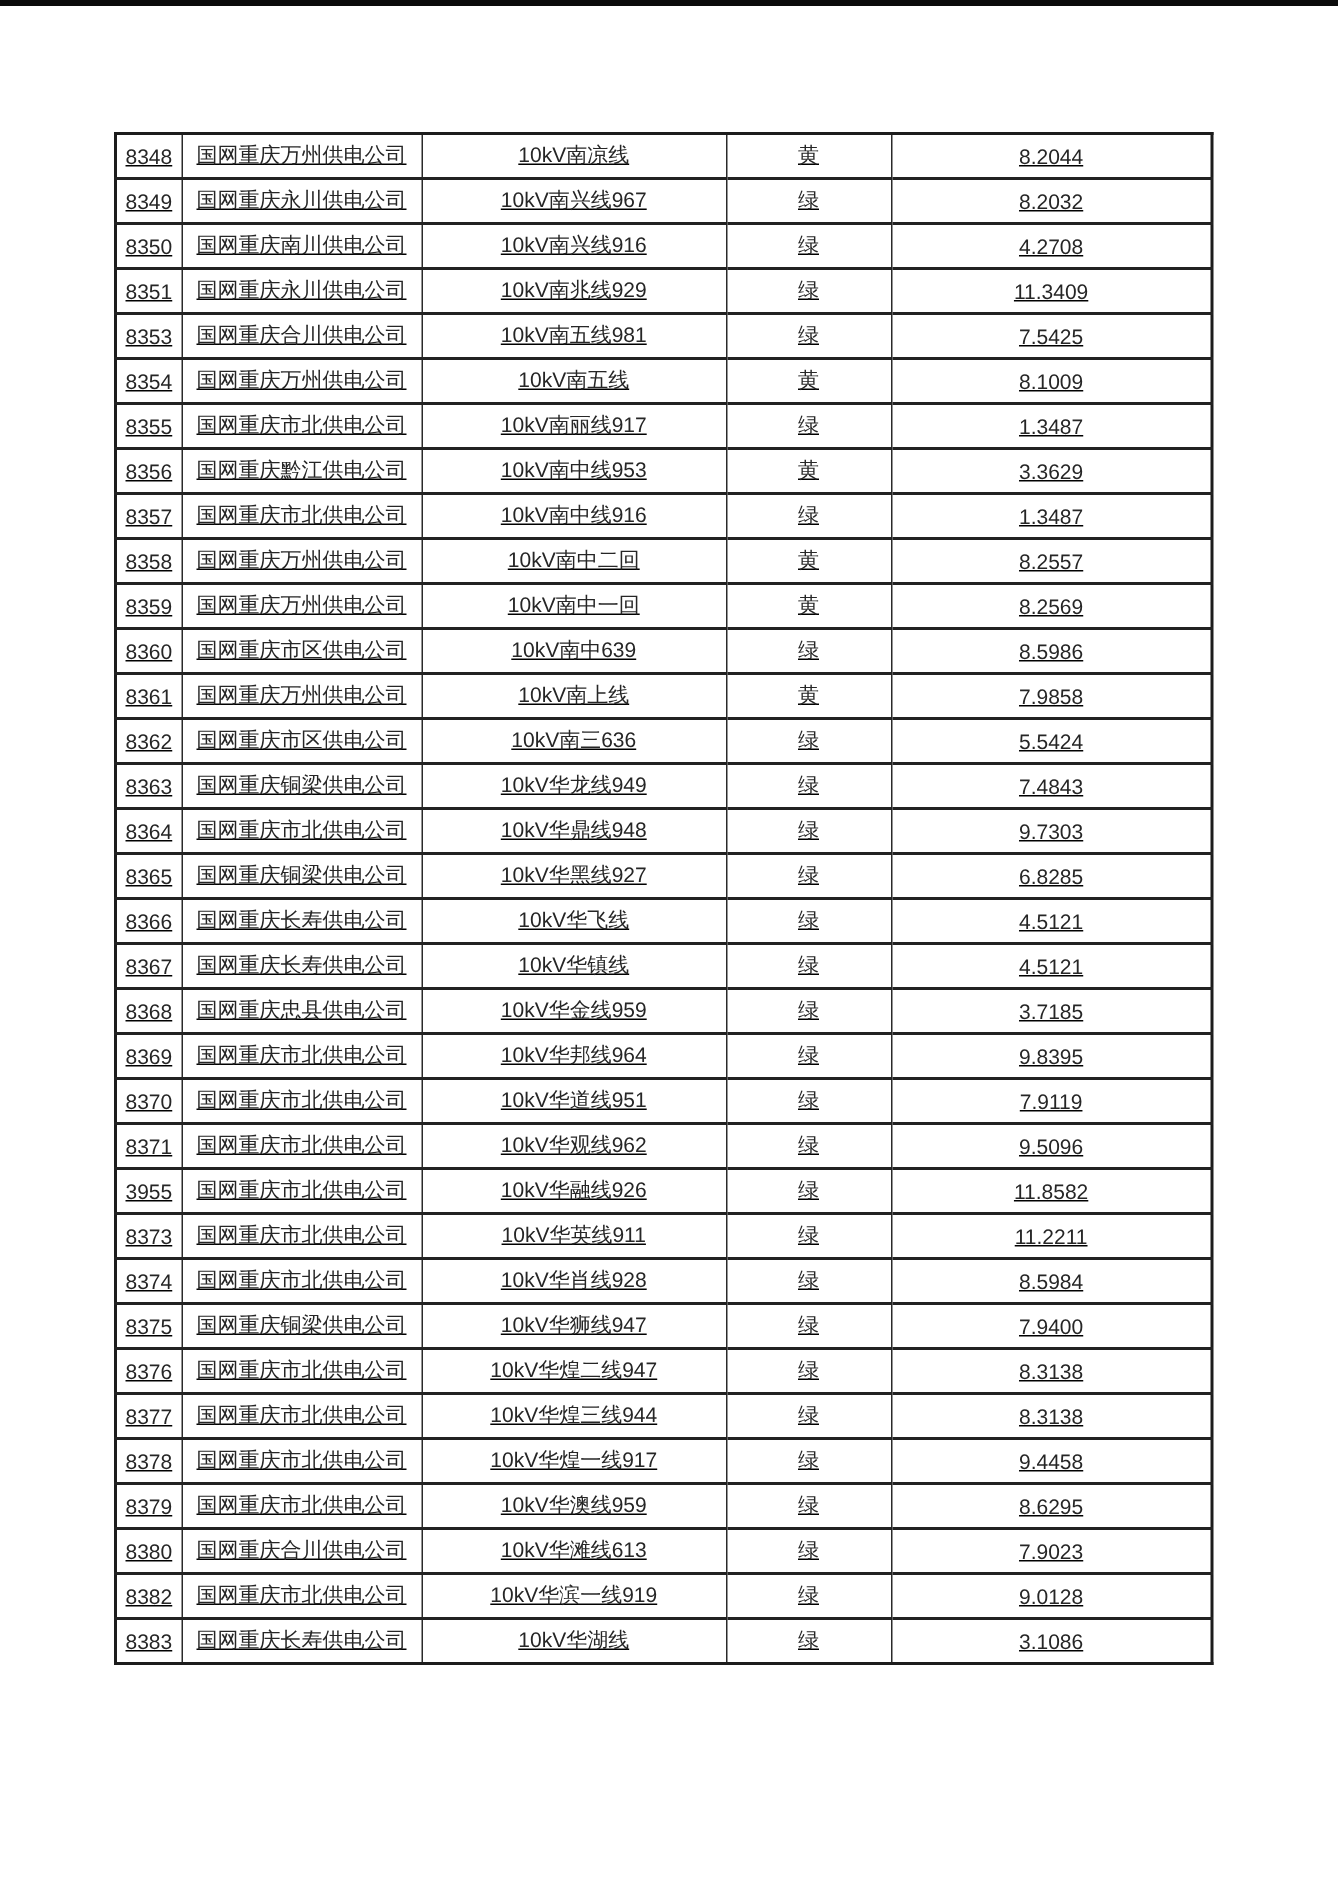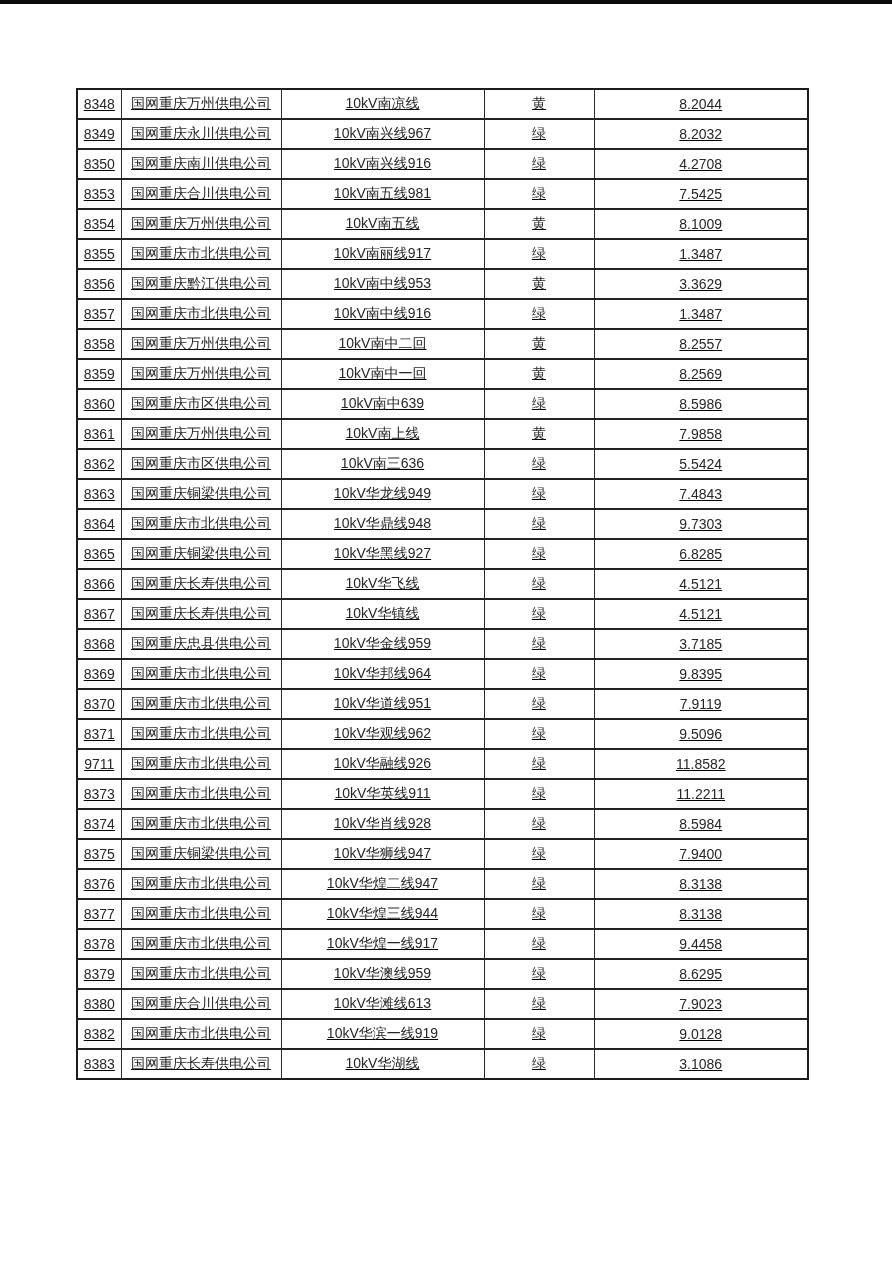--- a/index.html
+++ b/index.html
@@ -75,20 +75,27 @@
           <td>8.2032</td>
         </tr>
         <tr>
           <td>8350</td>
           <td>国网重庆南川供电公司</td>
           <td>10kV南兴线916</td>
           <td>绿</td>
           <td>4.2708</td>
         </tr>
         <tr>
+          <td>8351</td>
+          <td>国网重庆永川供电公司</td>
+          <td>10kV南兆线929</td>
+          <td>绿</td>
+          <td>11.3409</td>
+        </tr>
+        <tr>
           <td>8353</td>
           <td>国网重庆合川供电公司</td>
           <td>10kV南五线981</td>
           <td>绿</td>
           <td>7.5425</td>
         </tr>
         <tr>
           <td>8354</td>
           <td>国网重庆万州供电公司</td>
           <td>10kV南五线</td>
@@ -208,21 +215,21 @@
           <td>7.9119</td>
         </tr>
         <tr>
           <td>8371</td>
           <td>国网重庆市北供电公司</td>
           <td>10kV华观线962</td>
           <td>绿</td>
           <td>9.5096</td>
         </tr>
         <tr>
-          <td>9711</td>
+          <td>3955</td>
           <td>国网重庆市北供电公司</td>
           <td>10kV华融线926</td>
           <td>绿</td>
           <td>11.8582</td>
         </tr>
         <tr>
           <td>8373</td>
           <td>国网重庆市北供电公司</td>
           <td>10kV华英线911</td>
           <td>绿</td>

